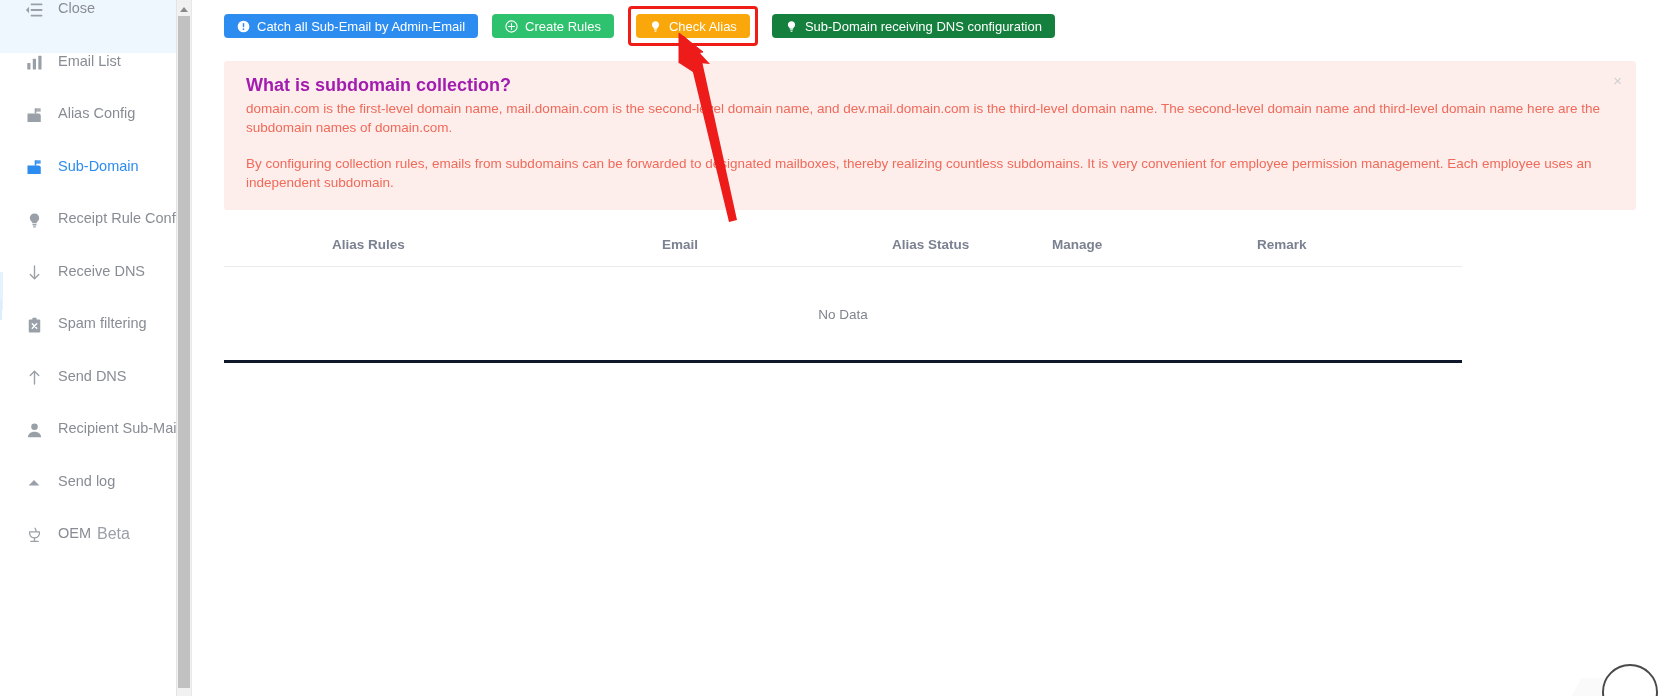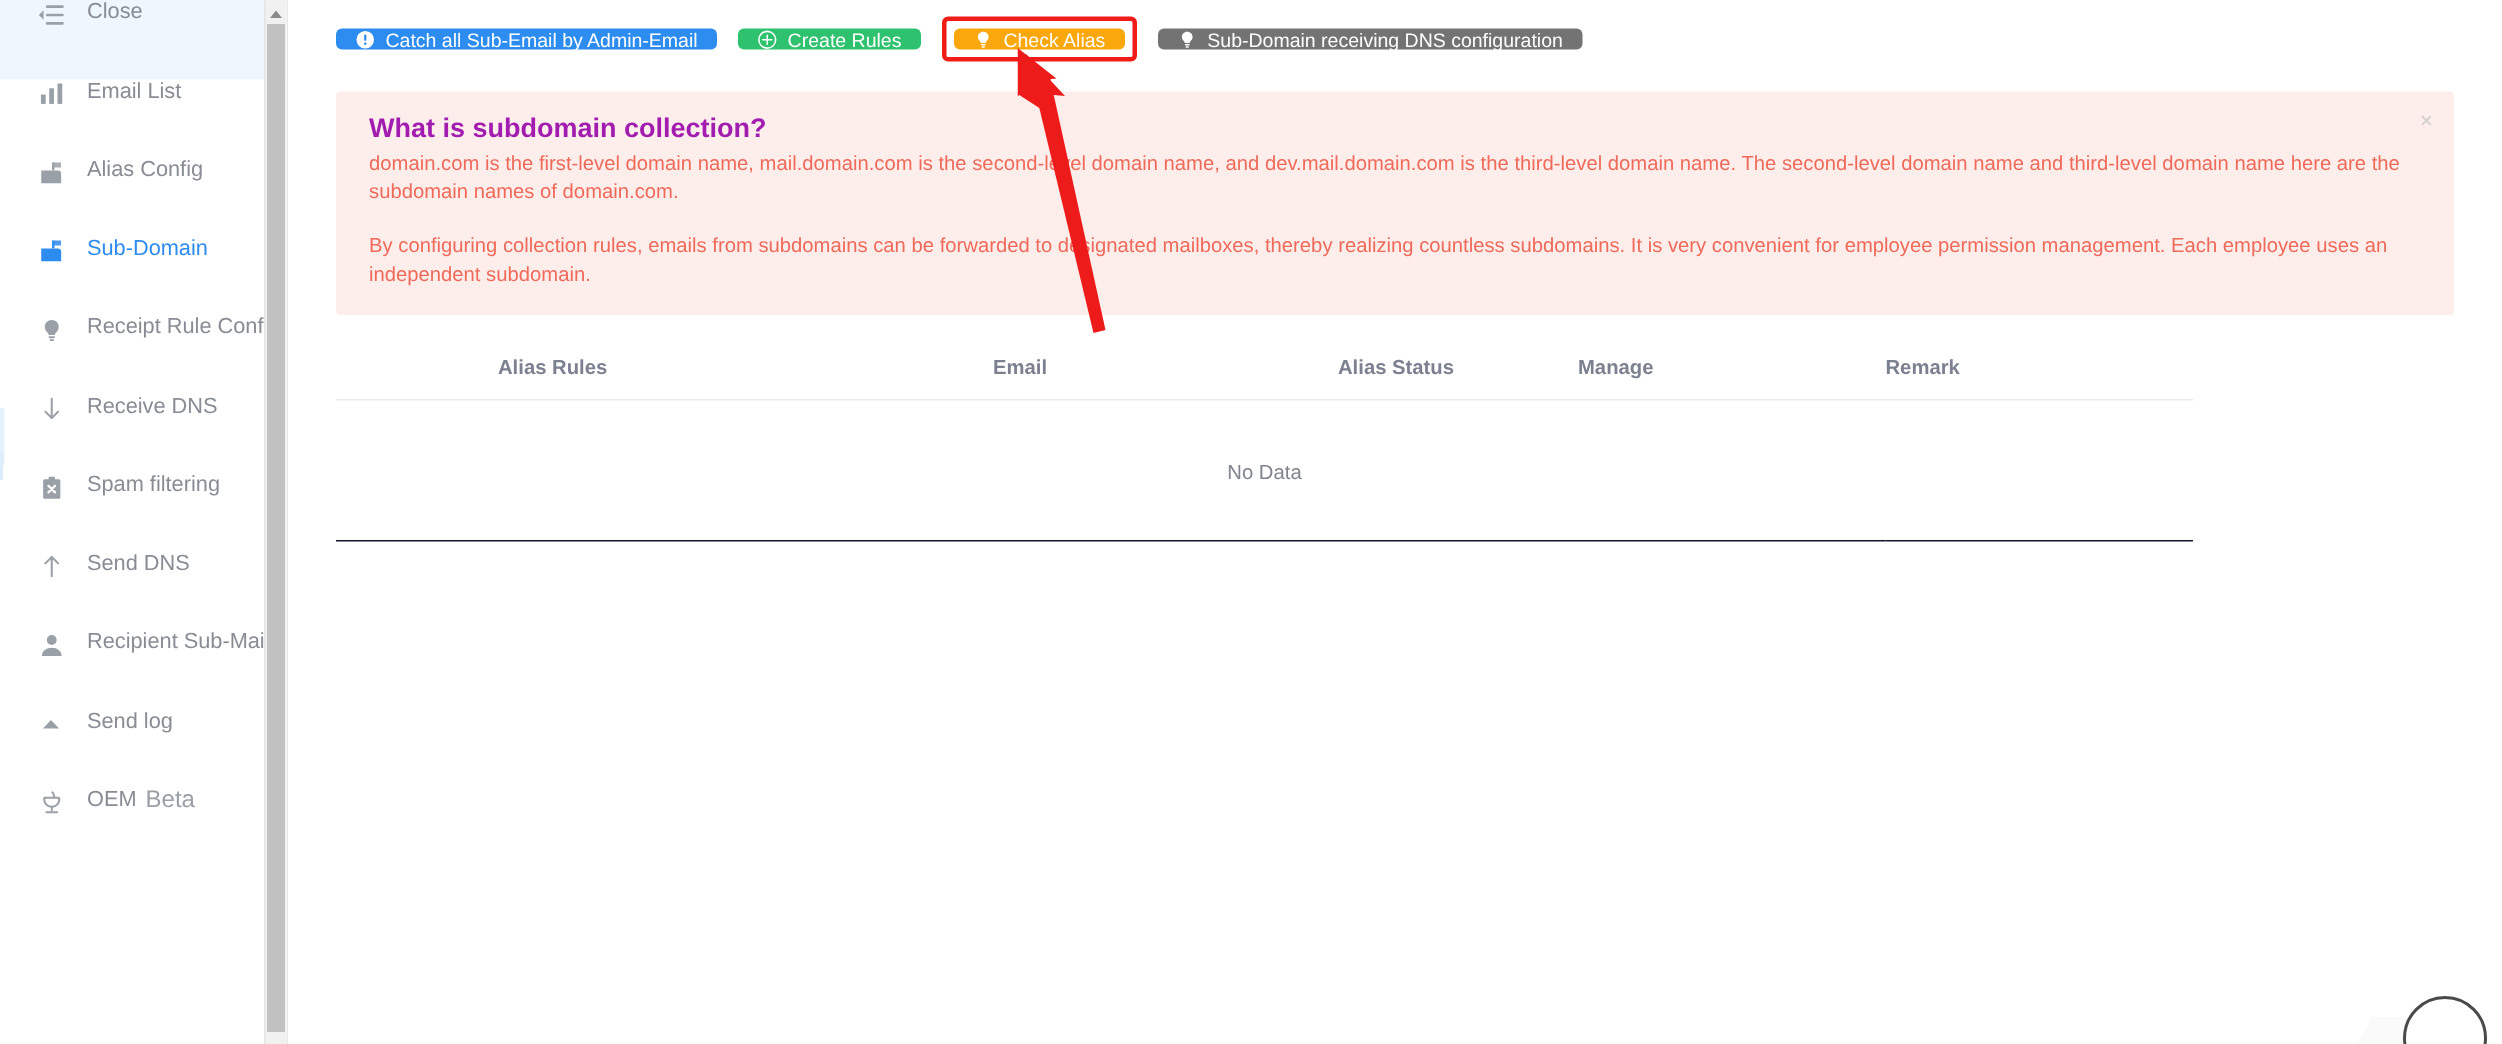--- a/index.html
+++ b/index.html
@@ -139,21 +139,21 @@
     display: flex;
     align-items: center;
     gap: 14px;
     padding: 12px 0 0 32px;
     height: 28px;
   }
   .btn {
     display: inline-flex;
     align-items: center;
     justify-content: center;
-    height: 14px;
+    height: 24px;
     padding: 0 13px;
     border: none;
     border-radius: 4px;
     color: #ffffff;
     font-size: 13px;
     font-family: "Liberation Sans", sans-serif;
     cursor: pointer;
     white-space: nowrap;
     box-sizing: border-box;
   }
@@ -161,21 +161,21 @@
     display: inline-flex;
     align-items: center;
     justify-content: center;
     margin-right: 7px;
     width: 13px;
     height: 13px;
   }
   .btn-blue   { background: #2d8cf0; }
   .btn-green  { background: #2fc26e; }
   .btn-orange { background: #f9a70a; }
-  .btn-red    { background: #737373; }
+  .btn-red    { background: #15803d; }
 
   .highlight-wrap {
     position: relative;
     display: inline-flex;
     padding: 5px;
     border: 3px solid #f01c16;
     border-radius: 4px;
     box-sizing: border-box;
   }
 
@@ -233,21 +233,21 @@
   .th-alias-rules { width: 330px; padding-left: 108px !important; }
   .th-email       { width: 230px; }
   .th-status      { width: 160px; }
   .th-manage      { width: 205px; }
   .th-remark      { width: 205px; }
   .no-data-row td {
     text-align: center;
     color: #80848f;
     font-size: 13.5px;
     padding: 40px 0 38px 0;
-    border-bottom: 1px solid #0f172a;
+    border-bottom: 3px solid #0f172a;
   }
   .no-data-cell { padding-right: 330px; }
 
   
   .annotation-layer {
     position: absolute;
     left: 0;
     top: 0;
     width: 1668px;
     height: 696px;

